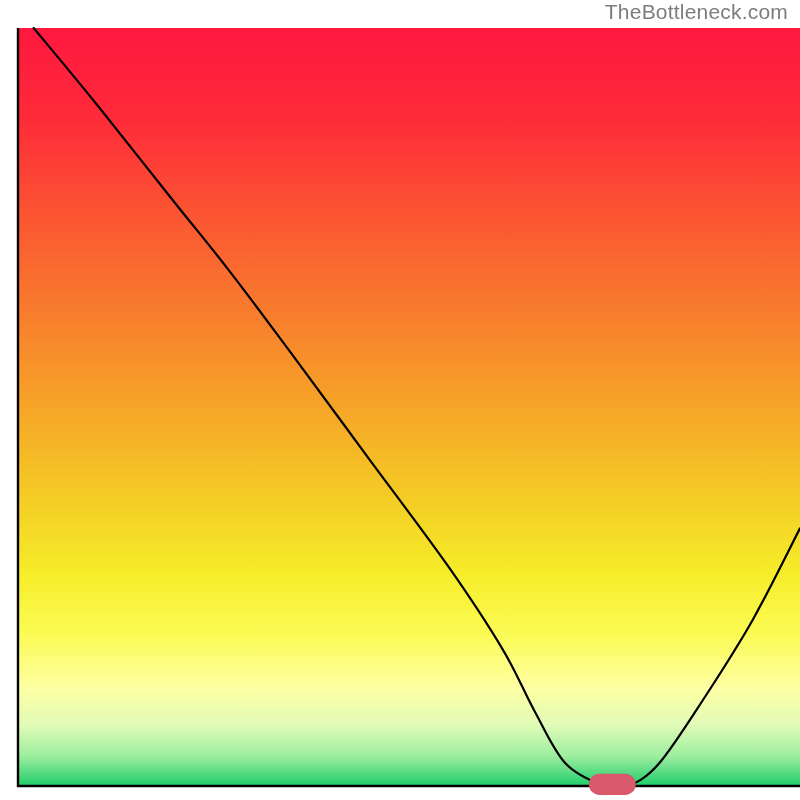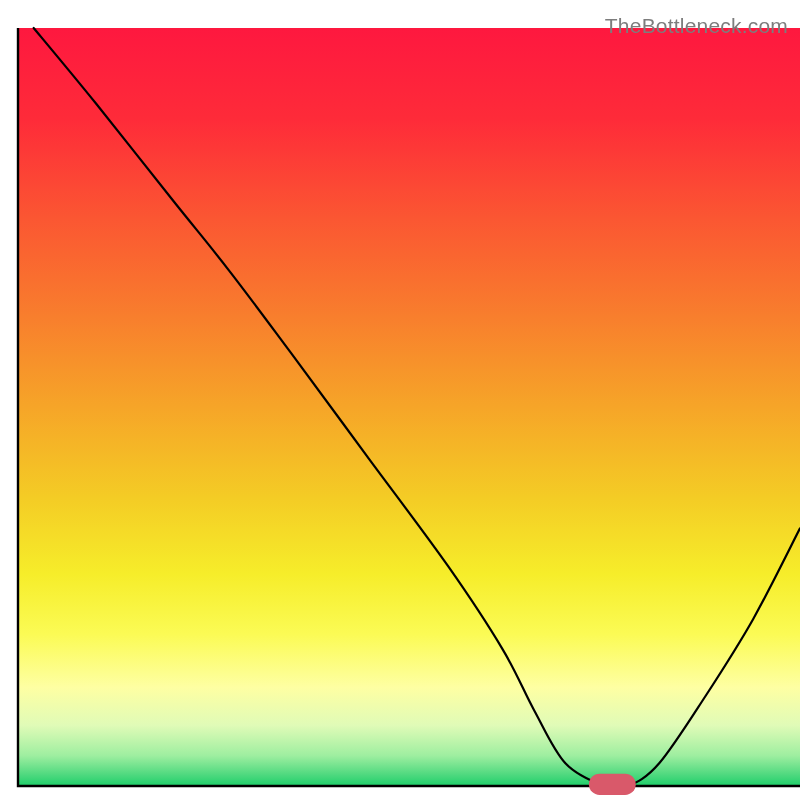--- a/index.html
+++ b/index.html
@@ -10,21 +10,21 @@
     background: #ffffff;
     font-family: Arial, Helvetica, sans-serif;
   }
   .container {
     position: relative;
     width: 800px;
     height: 800px;
   }
   .watermark {
     position: absolute;
-    top: 14px;
+    top: 0px;
     right: 12px;
     font-size: 21px;
     letter-spacing: 0.2px;
     color: #7d7d7d;
     font-weight: 500;
     z-index: 5;
   }
   svg {
     position: absolute;
     top: 0;

